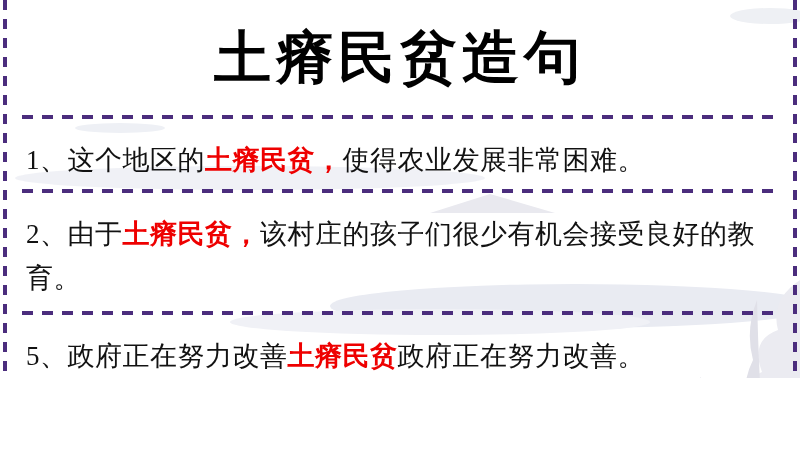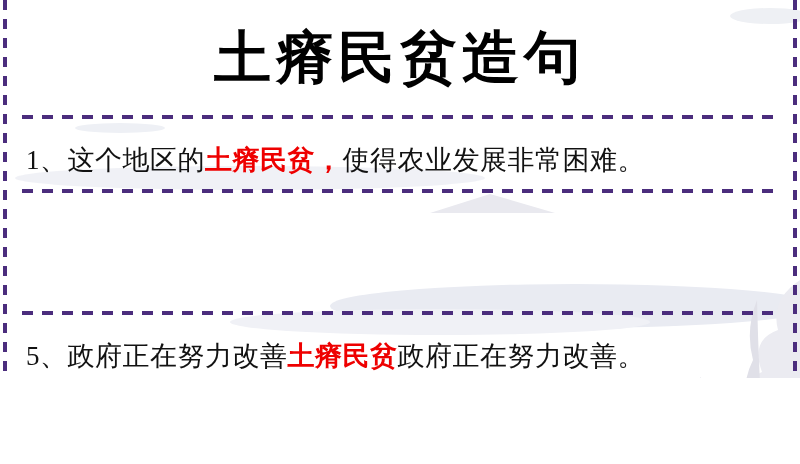--- a/index.html
+++ b/index.html
@@ -76,20 +76,21 @@
   <div class="edge right"></div>
 
   <h1 class="title">土瘠民贫造句</h1>
 
   <div class="hr" style="top:115px"></div>
 
   <p class="sentence s1"><span>1、这个地区的</span><span class="red">土瘠民贫，</span><span>使得农业发展非常困难。</span></p>
 
   <div class="hr" style="top:189px"></div>
 
+  <p class="sentence s2"><span>2、由于</span><span class="red">土瘠民贫，</span><span>该村庄的孩子们很少有机会接受良好的教育。</span></p>
 
   <div class="hr" style="top:311px"></div>
 
   <p class="sentence s3"><span>5、政府正在努力改善</span><span class="red">土瘠民贫</span><span>政府正在努力改善。</span></p>
 
   <div class="hr" style="top:390px"></div>
 
   <div class="logo">
     <svg width="38" height="38" viewBox="0 0 40 40">
       <path d="M20 2 A 18 18 0 0 0 3.5 27 A 14 14 0 0 1 20 11 A 5 5 0 0 0 20 2 Z" fill="none" stroke="#d6281e" stroke-width="4.5" stroke-linecap="round" transform="rotate(-18 20 20)"></path>

